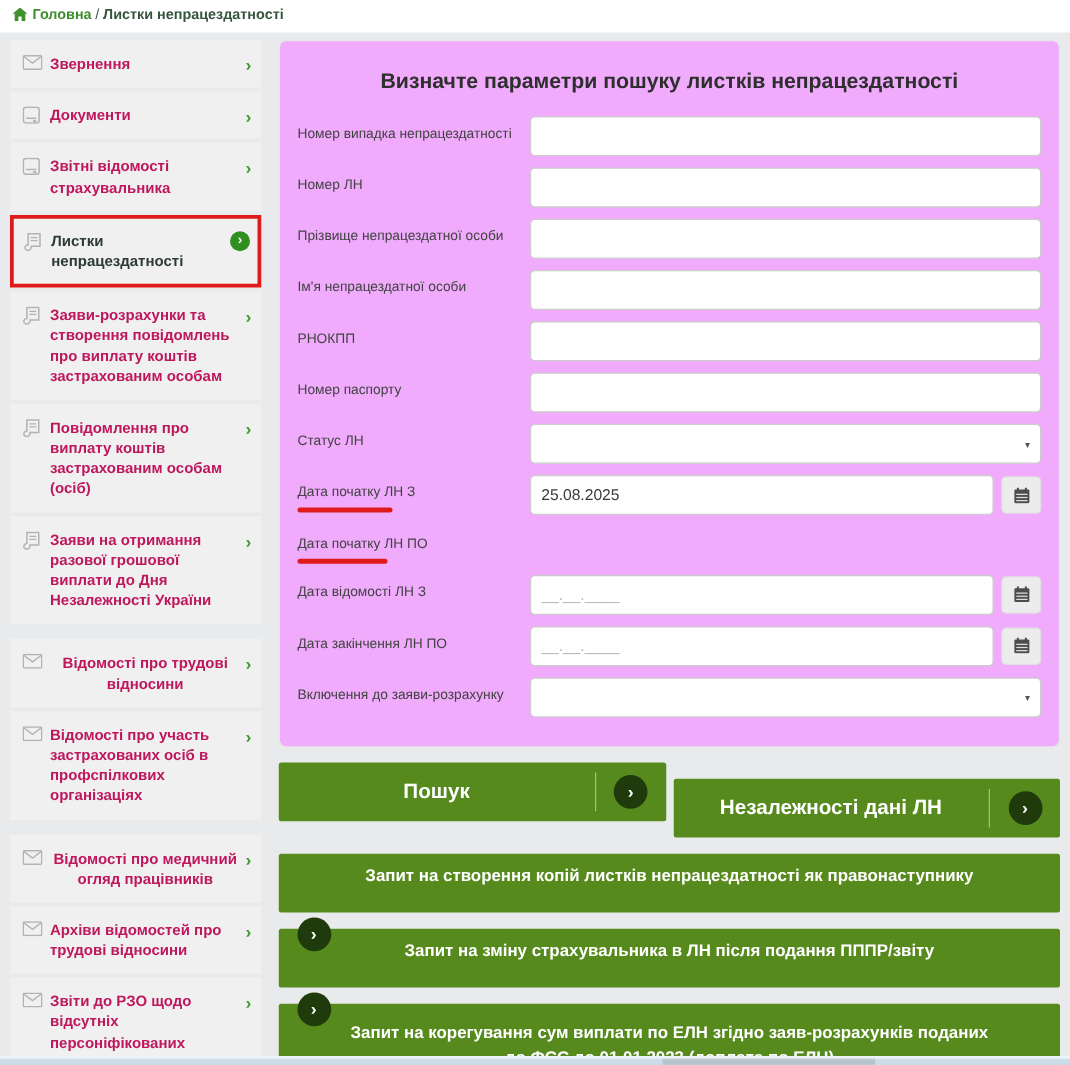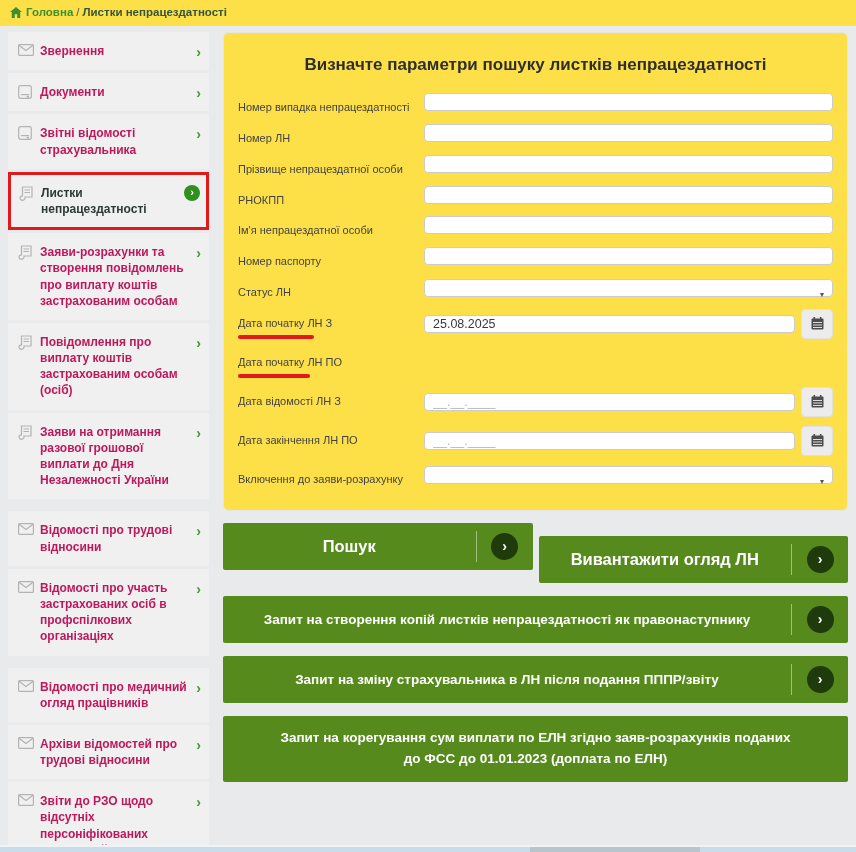--- a/index.html
+++ b/index.html
@@ -1,68 +1,68 @@
 <!DOCTYPE html>
 <html><head>
 <meta charset="utf-8">
 <style>
   * { margin:0; padding:0; box-sizing:border-box; }
   html,body { width:856px; height:852px; overflow:hidden; }
   body { font-family:"Liberation Sans","DejaVu Sans",sans-serif; background:#e9eaeb; color:#333; }
 
   
-  .crumbbar { background:#fde047; padding:6px 10px 8px 10px; font-size:11.5px; }
+  .crumbbar { background:#ffffff; padding:6px 10px 8px 10px; font-size:11.5px; }
   .crumbbar a { text-decoration:none; }
   .crumb-home { color:#3f8f2f; font-weight:bold; }
   .crumb-sep { color:#44584c; margin:0 3px; }
   .crumb-cur { color:#35543f; font-weight:bold; }
   .home-ic { display:inline-block; vertical-align:-2px; margin-right:4px; }
 
   .layout { display:flex; padding:6px 8px 0 8px; }
 
   
   .sidebar { width:201px; flex:none; }
   .side-item { background:#f0f0f1; display:flex; align-items:flex-start; padding:11px 8px 11px 10px; margin-bottom:3px; cursor:pointer; }
-  .side-item.gap { margin-top:12px; }
+  .side-item.gap { margin-top:12px;text-align:center; }
   .side-icon { width:22px; flex:none; padding-top:1px; }
   .side-label { flex:1; font-size:12px; line-height:1.35; color:#be185d; font-weight:bold; padding-right:4px; }
   .side-chev { flex:none; color:#3f9b2e; font-weight:bold; font-size:14px; line-height:1; padding-top:2px; }
   .side-item.active { border:3px solid #e01a1a; padding:10px 6px 10px 8px; }
   .side-item.active .side-label { color:#2c3b33; }
   .active-circle { width:16px; height:16px; border-radius:50%; background:#2f8f1f; color:#fff; font-size:11px; font-weight:bold; display:flex; align-items:center; justify-content:center; line-height:1; }
 
   
   .main { flex:1; margin-left:14px; }
-  .panel { background:#fde047; border:1px solid #e5e5e5; border-radius:6px; padding:16px 14px 14px 14px; }
+  .panel { background:#f0abfc; border:1px solid #e5e5e5; border-radius:6px; padding:16px 14px 14px 14px; }
   .form-title { text-align:center; font-size:17px; font-weight:bold; color:#2e2e2e; margin:6px 0 18px 0; }
   .frow { display:flex; align-items:flex-start; margin-bottom:9px; }
   .flabel { width:186px; flex:none; font-size:11px; color:#424242; line-height:1.35; padding-top:7px; padding-right:10px; }
   .fctrl { flex:1; display:flex; align-items:center; }
-  .tbox { flex:1; height:18px; border:1px solid #ccc; border-radius:4px; background:#fff; font-size:12.5px; color:#3a3a3a; padding:0 8px; font-family:"Liberation Sans",sans-serif; }
+  .tbox { flex:1; height:32px; border:1px solid #ccc; border-radius:4px; background:#fff; font-size:12.5px; color:#3a3a3a; padding:0 8px; font-family:"Liberation Sans",sans-serif; }
   .tbox::placeholder { color:#b5b5b5; }
   .selwrap { position:relative; flex:1; }
   .selwrap .tbox { width:100%; }
   .sel-arrow-sm { position:absolute; right:9px; top:12px; font-size:8px; color:#555; pointer-events:none; }
   .sel-chev { position:absolute; right:12px; top:8px; width:9px; height:9px; border-right:2px solid #333; border-bottom:2px solid #333; transform:rotate(45deg); pointer-events:none; }
   .calbtn { width:32px; height:30px; flex:none; margin-left:6px; background:#ececec; border:1px solid #e0e0e0; border-radius:4px; display:flex; align-items:center; justify-content:center; cursor:pointer; }
   .red-underline { height:4px; background:#e01a1a; border-radius:2px; margin-top:4px; }
 
   
   .btnarea { margin-top:12px; }
   .btnrow1 { display:flex; gap:6px; }
   .gbtn { background:#578a1d; color:#fff; font-weight:bold; display:flex; align-items:stretch; border:none; cursor:pointer; border-radius:2px; width:100%; margin-top:0; }
   .gbtn + .gbtn, .btn-full { margin-top:13px; }
   .gbtn .lbl { flex:1; display:flex; align-items:center; justify-content:center; text-align:center; padding:10px 12px; }
   .lbl-big { font-size:16.5px; }
   .lbl-med { font-size:13.5px; }
   .gbtn .sep { width:1px; background:rgba(255,255,255,0.45); margin:8px 0; flex:none; }
   .gbtn .arrzone { width:56px; flex:none; display:flex; align-items:center; justify-content:center; }
   .arr-circle { width:27px; height:27px; border-radius:50%; background:#1f3a0b; color:#fff; display:flex; align-items:center; justify-content:center; font-size:14px; font-weight:bold; line-height:1; }
   .btnrow1 .gbtn { height:47px; }
-  .btn-mid { height:47px; }
+  .btn-mid { height:47px;flex-direction:column; }
   .btn-last { min-height:66px; }
   .btn-last .lbl { padding:12px 50px; line-height:1.5; }
 
   
   .hscroll { position:fixed; left:0; right:0; bottom:0; height:7px; background:#cadcea; border-top:2px solid #eef3f7; }
   .hscroll .thumb { position:absolute; left:530px; width:170px; top:0; bottom:0; background:#b9c5cc; }
 
   svg { display:block; }
 </style>
 </head>
@@ -239,28 +239,28 @@
       </div>
 
       <div class="frow">
         <div class="flabel">Прізвище непрацездатної особи</div>
         <div class="fctrl">
             <input class="tbox" type="text" value="" style="">
           </div>
       </div>
 
       <div class="frow">
+        <div class="flabel">Ім'я непрацездатної особи</div>
+        <div class="fctrl">
+            <input class="tbox" type="text" value="" style="">
+          </div>
+      </div>
+
+      <div class="frow">
         <div class="flabel">РНОКПП</div>
-        <div class="fctrl">
-            <input class="tbox" type="text" value="" style="">
-          </div>
-      </div>
-
-      <div class="frow">
-        <div class="flabel">Ім'я непрацездатної особи</div>
         <div class="fctrl">
             <input class="tbox" type="text" value="" style="">
           </div>
       </div>
 
       <div class="frow">
         <div class="flabel">Номер паспорту</div>
         <div class="fctrl">
             <input class="tbox" type="text" value="" style="">
           </div>
@@ -352,21 +352,21 @@
     <div class="btnarea">
       <div class="btnrow1">
         <button class="gbtn">
           <span class="lbl lbl-big">Пошук</span>
           <span class="sep"></span>
           <span class="arrzone">
               <span class="arr-circle">›</span>
             </span>
         </button>
         <button class="gbtn">
-          <span class="lbl lbl-big">Вивантажити огляд ЛН</span>
+          <span class="lbl lbl-big">Незалежності дані ЛН</span>
           <span class="sep"></span>
           <span class="arrzone">
               <span class="arr-circle">›</span>
             </span>
         </button>
       </div>
 
       <button class="gbtn btn-full btn-mid">
         <span class="lbl lbl-med">Запит на створення копій листків непрацездатності як правонаступнику</span>
         <span class="sep"></span>

